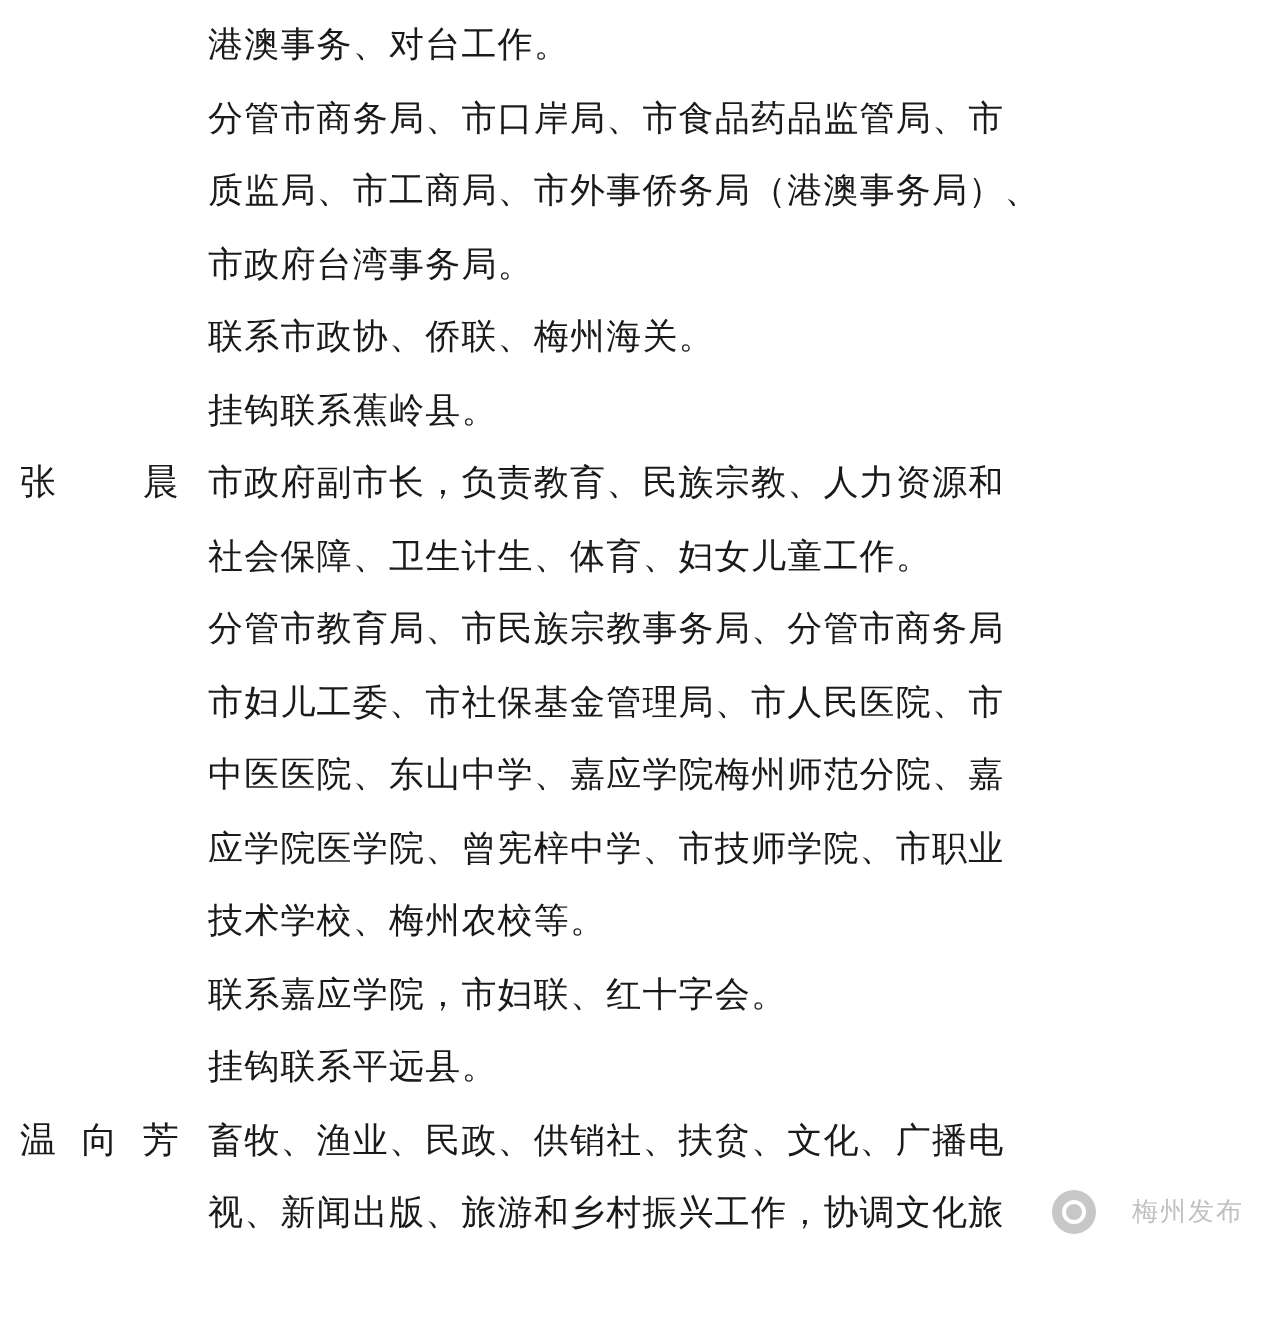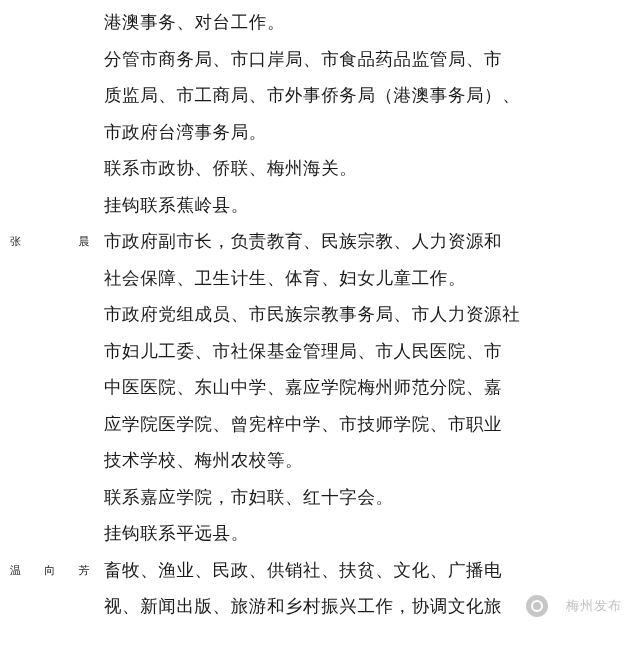--- a/index.html
+++ b/index.html
@@ -30,21 +30,21 @@
     font-size: 17.5px;
     line-height: 36.5px;
     letter-spacing: 0.6px;
     white-space: pre;
     text-align: left;
   }
   .name-col {
     position: absolute;
     left: -94px;
     width: 86px;
-    font-size: 11px;
+    font-size: 18px;
     line-height: 36.5px;
     letter-spacing: 0.6px;
     text-align: left;
     white-space: pre;
   }
   .name-spread {
     display: inline-block;
     width: 80px;
     text-align: justify;
     text-align-last: justify;
@@ -96,21 +96,21 @@
     <div class="line">质监局、市工商局、市外事侨务局（港澳事务局）、</div>
     <div class="line">市政府台湾事务局。</div>
     <div class="line">联系市政协、侨联、梅州海关。</div>
     <div class="line">挂钩联系蕉岭县。</div>
   </div>
 
   <div class="para">
     <div class="name-col"><span class="name-spread">张 晨</span></div>
     <div class="line">市政府副市长，负责教育、民族宗教、人力资源和</div>
     <div class="line">社会保障、卫生计生、体育、妇女儿童工作。</div>
-    <div class="line">市政府党组成员、市民族宗教事务局、市人力资源社</div>
+    <div class="line">分管市教育局、市民族宗教事务局、分管市商务局</div>
     <div class="line">市妇儿工委、市社保基金管理局、市人民医院、市</div>
     <div class="line">中医医院、东山中学、嘉应学院梅州师范分院、嘉</div>
     <div class="line">应学院医学院、曾宪梓中学、市技师学院、市职业</div>
     <div class="line">技术学校、梅州农校等。</div>
     <div class="line">联系嘉应学院，市妇联、红十字会。</div>
     <div class="line">挂钩联系平远县。</div>
   </div>
 
   <div class="para">
     <div class="name-col"><span class="name-spread">温向芳</span></div>

